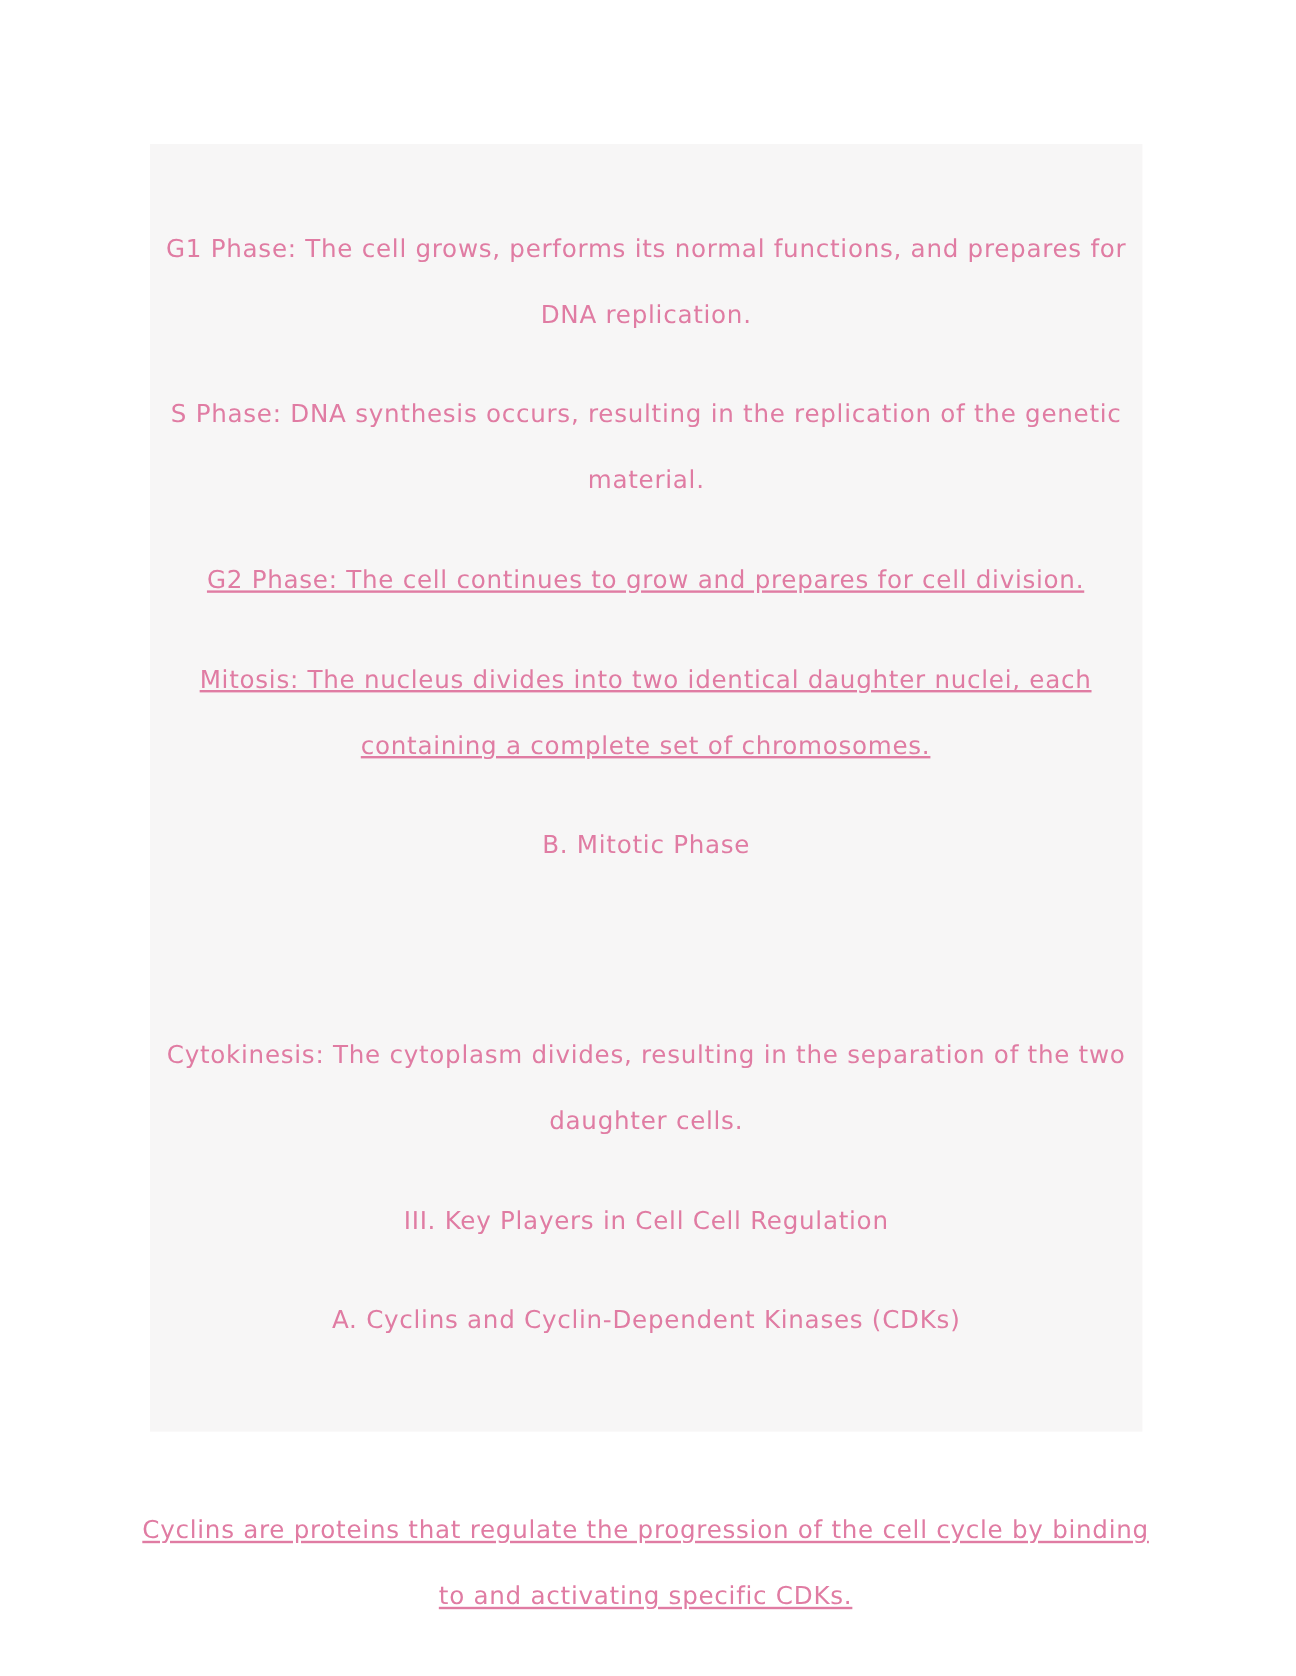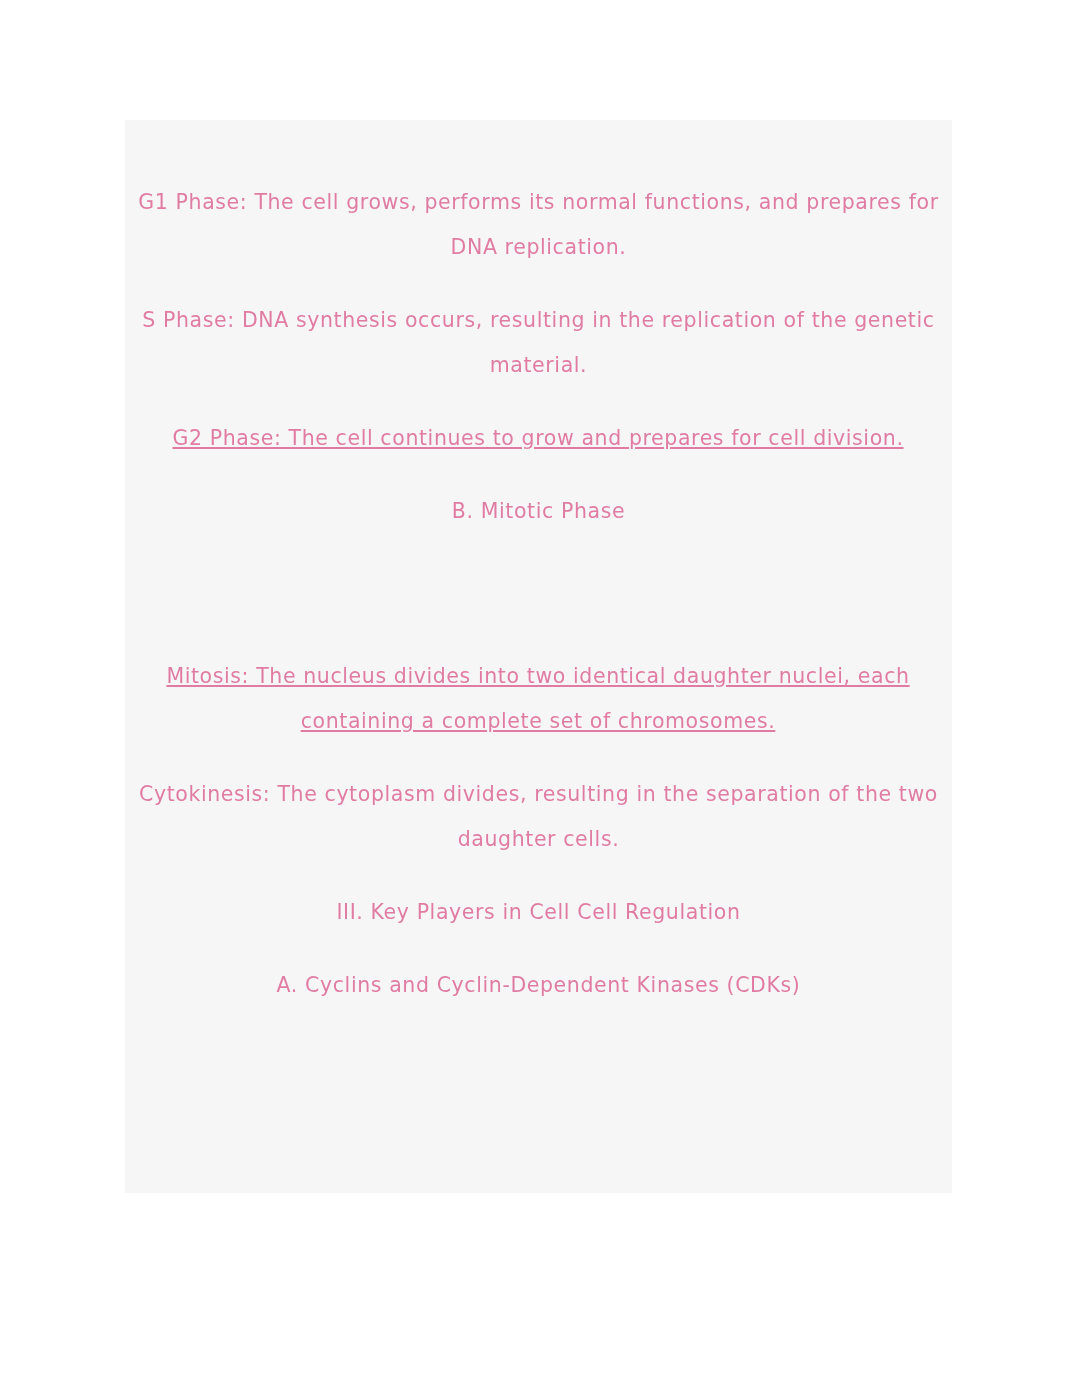--- a/index.html
+++ b/index.html
@@ -30,21 +30,21 @@
     padding: 60px 0 0 0;
   }
   .doc-body {
     display: block;
     width: 100%;
   }
   .para {
     color: #e07ca3;
     text-align: center;
     font-size: 20.5px;
-    line-height: 45px;
+    line-height: 55px;
     letter-spacing: 0.6px;
     margin: 0 auto;
     padding: 0 0 28px 0;
     width: 100%;
   }
   .para.wide {
     width: 840px;
     margin-left: -7px;
     text-decoration: underline;
   }
@@ -57,20 +57,21 @@
 </style>
 </head>
 <body>
 
 <div class="page">
   <div class="content-panel">
     <div class="doc-body">
       <p class="para">G1 Phase: The cell grows, performs its normal functions, and prepares for DNA replication.</p>
       <p class="para">S Phase: DNA synthesis occurs, resulting in the replication of the genetic material.</p>
       <p class="para wide">G2 Phase: The cell continues to grow and prepares for cell division.</p>
+      <p class="para wide">Mitosis: The nucleus divides into two identical daughter nuclei, each containing a complete set of chromosomes.</p>
       <p class="para heading-gap">B. Mitotic Phase</p>
-      <p class="para wide">Mitosis: The nucleus divides into two identical daughter nuclei, each containing a complete set of chromosomes.</p>
       <p class="para">Cytokinesis: The cytoplasm divides, resulting in the separation of the two daughter cells.</p>
       <p class="para heading">III. Key Players in Cell Cell Regulation</p>
       <p class="para heading-gap">A. Cyclins and Cyclin-Dependent Kinases (CDKs)</p>
+      <p class="para wide">Cyclins are proteins that regulate the progression of the cell cycle by binding to and activating specific CDKs.</p>
     </div>
   </div>
 </div>
 
 </body></html>

